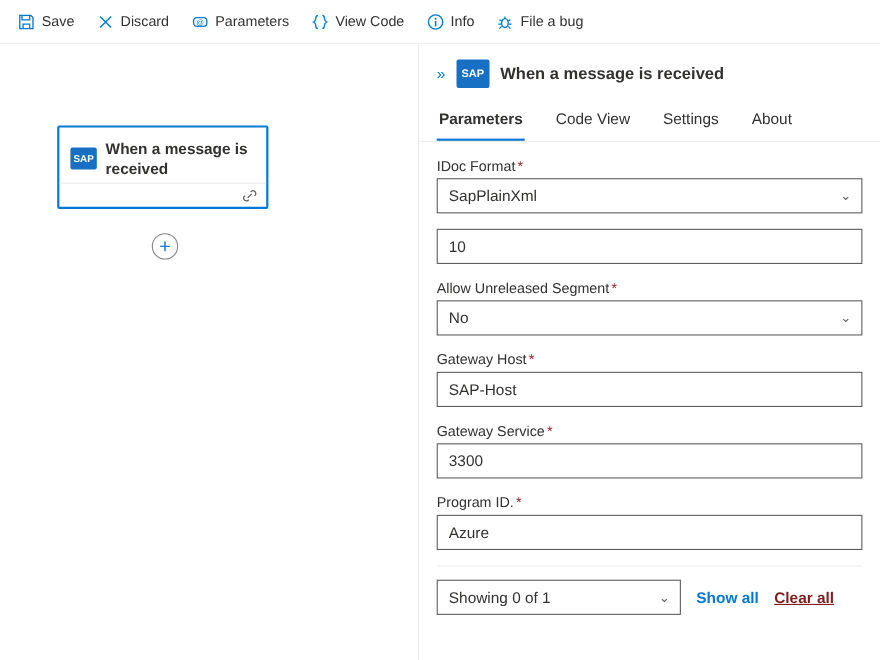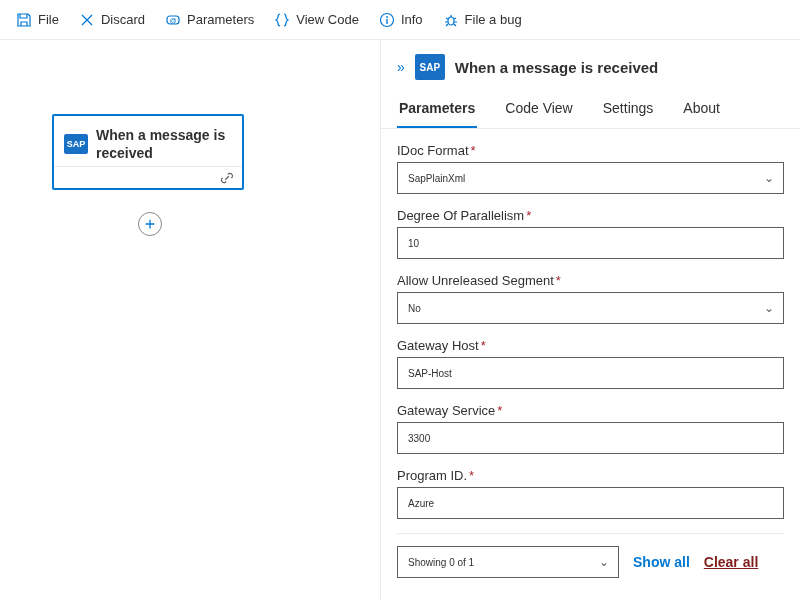--- a/index.html
+++ b/index.html
@@ -20,41 +20,41 @@
     .collapse-icon { color: #0078d4; cursor: pointer; font-size: 14px; }
     .sap-badge-lg { width: 30px; height: 26px; background: #1870c5; color: #fff; font-size: 10px; font-weight: bold; display: flex; align-items: center; justify-content: center; border-radius: 2px; }
     .panel-title { font-weight: 600; font-size: 15px; }
     .tabs { display: flex; gap: 26px; padding: 0 16px; border-bottom: 1px solid #edebe9; }
     .tab { padding: 10px 2px; cursor: pointer; font-size: 14px; color: #323130; border-bottom: 2px solid transparent; }
     .tab.active { font-weight: 600; border-bottom: 2px solid #0078d4; color: #323130; }
     .form { padding: 14px 16px; overflow-y: auto; flex: 1; }
     .field { margin-bottom: 14px; }
     .field-label { font-size: 13px; color: #323130; margin-bottom: 4px; display: block; }
     .req { color: #a4262c; margin-left: 2px; }
-    .input, .select { width: 100%; height: 32px; border: 1px solid #605e5c; padding: 0 10px; font-size: 10px; font-family: inherit; background: #fff; color: #323130; }
+    .input, .select { width: 100%; height: 32px; border: 1px solid #605e5c; padding: 0 10px; font-size: 14px; font-family: inherit; background: #fff; color: #323130; }
     .select-wrap { position: relative; }
     .select-wrap .chev { position: absolute; right: 10px; top: 50%; transform: translateY(-50%); pointer-events: none; color: #605e5c; font-size: 12px; }
     .adv-section { border-top: 1px solid #edebe9; padding-top: 12px; margin-top: 4px; }
     .adv-row { display: flex; align-items: center; gap: 14px; }
     .adv-select { width: 222px; }
     .link { color: #0078d4; cursor: pointer; font-size: 14px; font-weight: bold; }
     .link.muted { color: #7f1d1d; text-decoration: underline; }
     svg { display: block; }
   </style>
 </head>
 <body>
 
 <div class="toolbar">
   <div class="tb-btn">
     <span class="tb-icon">
         <svg width="16" height="16" viewBox="0 0 16 16">
           <path fill="none" stroke="#0078d4" stroke-width="1.2" d="M2 2h10l2 2v10H2z M4 2v4h7V2 M5 14v-4h6v4"></path>
         </svg>
       </span>
-    <span>File</span>
+    <span>Save</span>
   </div>
   <div class="tb-btn">
     <span class="tb-icon">
         <svg width="16" height="16" viewBox="0 0 16 16">
           <path stroke="#0078d4" stroke-width="1.3" d="M3 3l10 10M13 3L3 13"></path>
         </svg>
       </span>
     <span>Discard</span>
   </div>
   <div class="tb-btn">
@@ -133,21 +133,20 @@
 
       <div class="field">
         <label class="field-label"><span>IDoc Format</span><span class="req">*</span></label>
         <div class="select-wrap">
           <input class="input" readonly="" value="SapPlainXml" style="">
           <span class="chev">⌄</span>
         </div>
       </div>
 
       <div class="field">
-        <label class="field-label"><span>Degree Of Parallelism</span><span class="req">*</span></label>
         <input class="input" value="10" style="">
       </div>
 
       <div class="field">
         <label class="field-label"><span>Allow Unreleased Segment</span><span class="req">*</span></label>
         <div class="select-wrap">
           <input class="input" readonly="" value="No" style="">
           <span class="chev">⌄</span>
         </div>
       </div>

